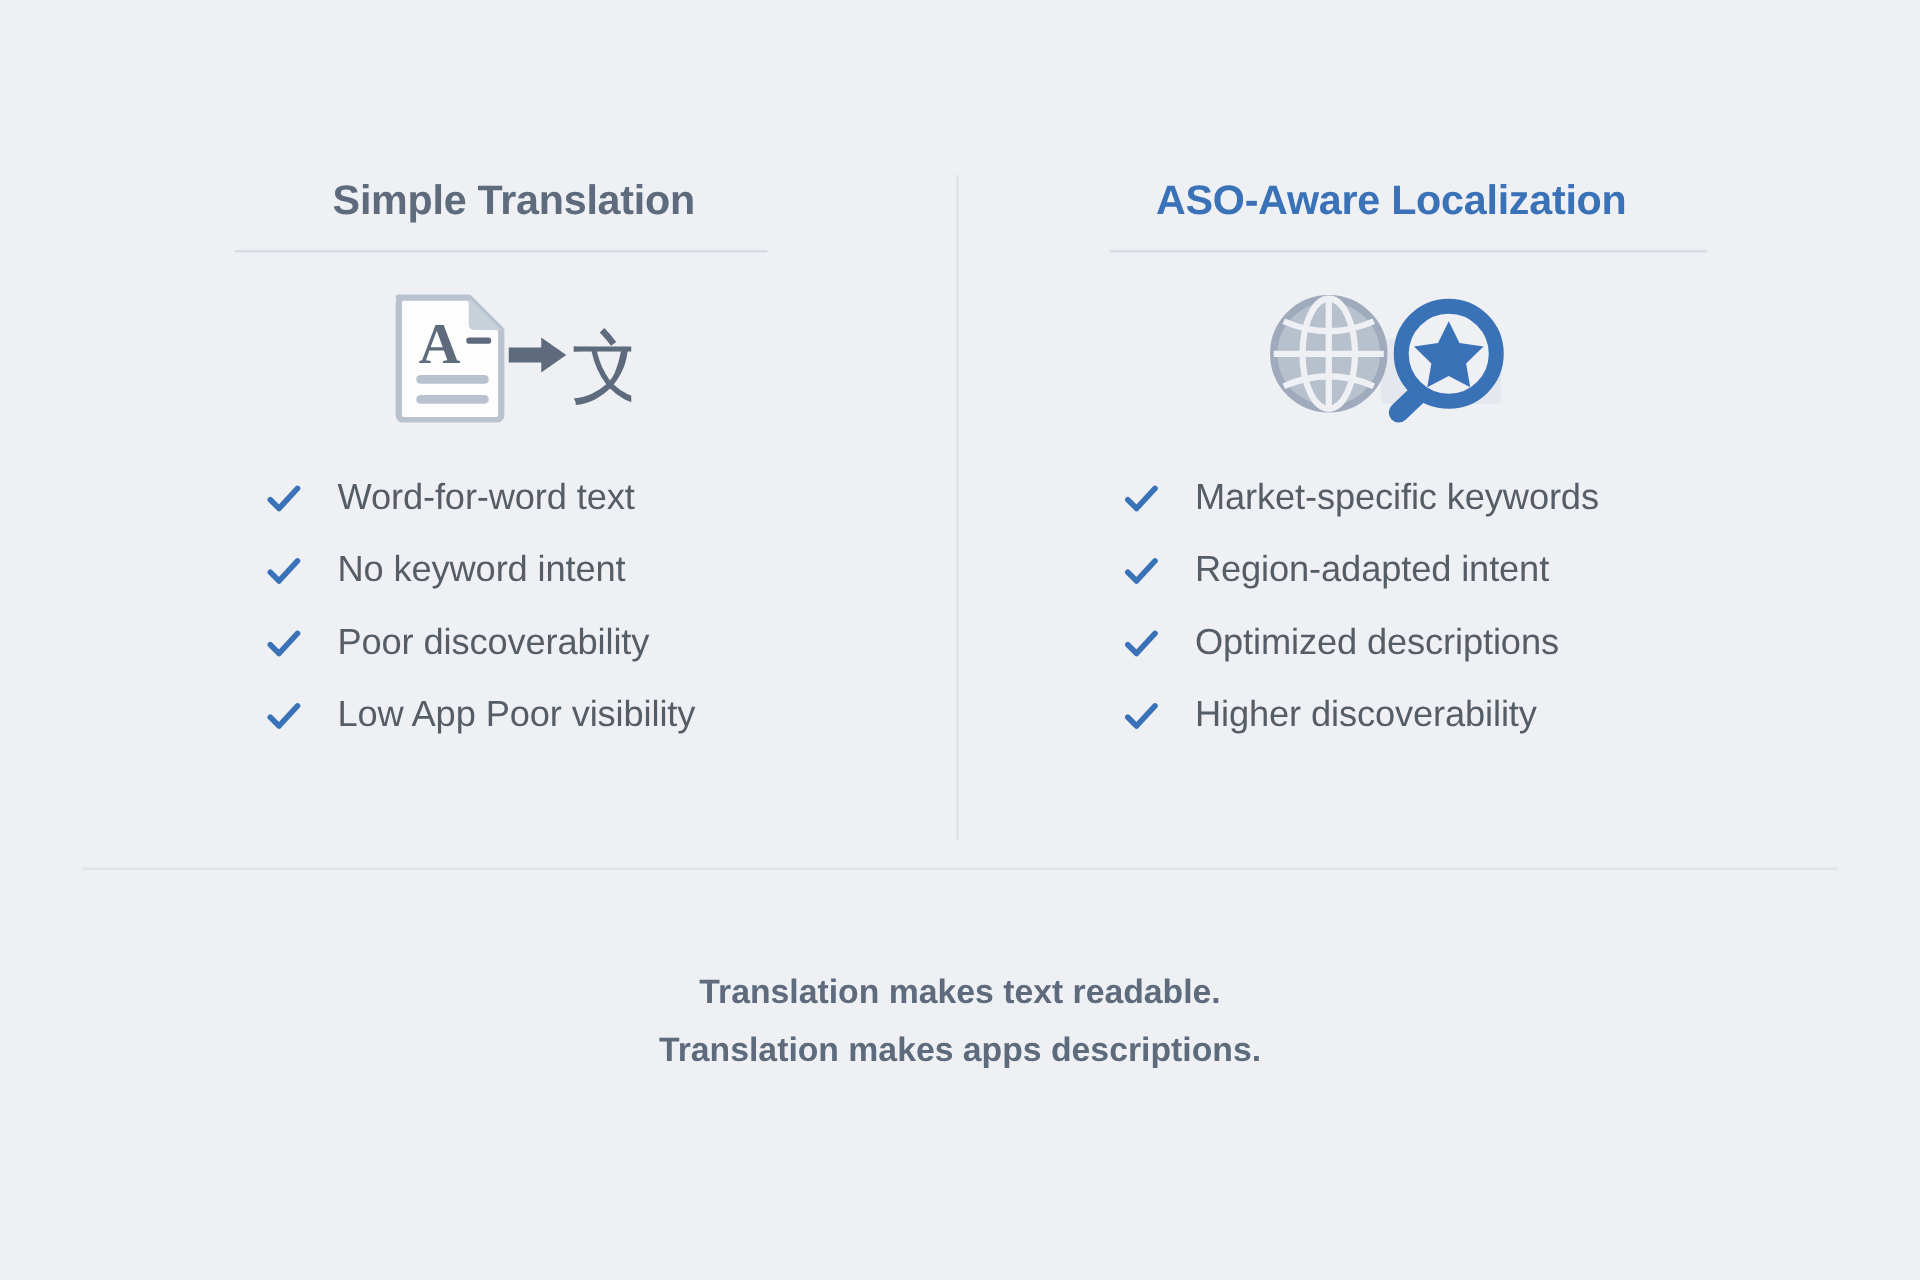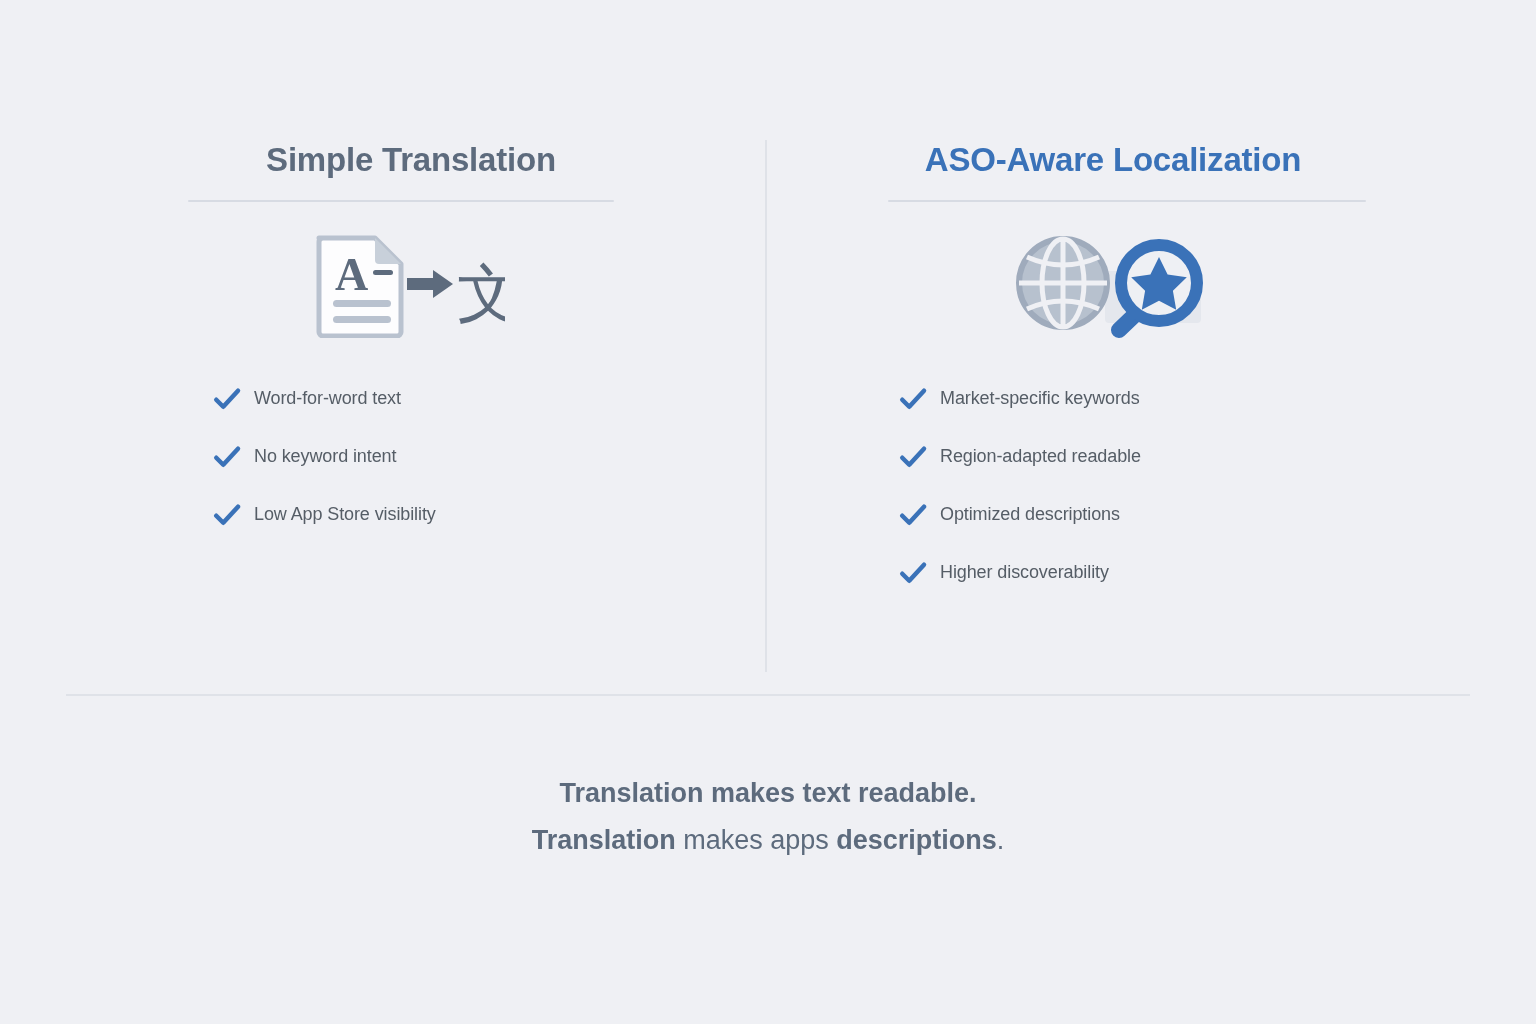--- a/index.html
+++ b/index.html
@@ -76,23 +76,23 @@
     align-items: center;
     height: 58px;
   }
   .check-icon {
     width: 30px;
     flex: 0 0 30px;
     display: block;
     color: #3a72b8;
   }
   .feature-label {
-    font-size: 18px;
+    font-size: 29px;
     color: #555d66;
-    margin-left: 12px;
+    margin-left: 28px;
     white-space: nowrap;
     letter-spacing: -0.1px;
   }
 
   
   .v-divider {
     position: absolute;
     left: 765px;
     top: 140px;
     width: 2px;
@@ -113,21 +113,21 @@
     position: absolute;
     left: 0;
     top: 770px;
     width: 1536px;
     text-align: center;
     color: #5d6b7d;
     font-size: 27px;
     line-height: 47px;
   }
   .footer .fw-bold   { font-weight: bold; }
-  .footer .fw-normal { font-weight: normal; }
+  .footer .fw-normal { font-weight: bold; }
   .footer-line { display: block; white-space: pre; }
 </style>
 </head>
 <body>
 
 <div id="canvas">
 
   <div class="column column-left">
 
     <h2 class="col-heading">Simple Translation</h2>
@@ -166,21 +166,27 @@
       <li class="feature-item">
         <svg class="check-icon" viewBox="0 0 24 24">
           <path d="M3.4 12.6 L9 18.2 L20.8 5.4" fill="none" stroke="currentColor" stroke-width="3.6" stroke-linecap="round" stroke-linejoin="round"></path>
         </svg>
         <span class="feature-label">No keyword intent</span>
       </li>
       <li class="feature-item">
         <svg class="check-icon" viewBox="0 0 24 24">
           <path d="M3.4 12.6 L9 18.2 L20.8 5.4" fill="none" stroke="currentColor" stroke-width="3.6" stroke-linecap="round" stroke-linejoin="round"></path>
         </svg>
-        <span class="feature-label">Low App Store visibility</span>
+        <span class="feature-label">Poor discoverability</span>
+      </li>
+      <li class="feature-item">
+        <svg class="check-icon" viewBox="0 0 24 24">
+          <path d="M3.4 12.6 L9 18.2 L20.8 5.4" fill="none" stroke="currentColor" stroke-width="3.6" stroke-linecap="round" stroke-linejoin="round"></path>
+        </svg>
+        <span class="feature-label">Low App Poor visibility</span>
       </li>
     </ul>
   </div>
 
   <div class="column column-right">
 
     <h2 class="col-heading">ASO-Aware Localization</h2>
     <div class="heading-rule"></div>
 
     <div class="icon-band">
@@ -210,21 +216,21 @@
       <li class="feature-item">
         <svg class="check-icon" viewBox="0 0 24 24">
           <path d="M3.4 12.6 L9 18.2 L20.8 5.4" fill="none" stroke="currentColor" stroke-width="3.6" stroke-linecap="round" stroke-linejoin="round"></path>
         </svg>
         <span class="feature-label">Market-specific keywords</span>
       </li>
       <li class="feature-item">
         <svg class="check-icon" viewBox="0 0 24 24">
           <path d="M3.4 12.6 L9 18.2 L20.8 5.4" fill="none" stroke="currentColor" stroke-width="3.6" stroke-linecap="round" stroke-linejoin="round"></path>
         </svg>
-        <span class="feature-label">Region-adapted readable</span>
+        <span class="feature-label">Region-adapted intent</span>
       </li>
       <li class="feature-item">
         <svg class="check-icon" viewBox="0 0 24 24">
           <path d="M3.4 12.6 L9 18.2 L20.8 5.4" fill="none" stroke="currentColor" stroke-width="3.6" stroke-linecap="round" stroke-linejoin="round"></path>
         </svg>
         <span class="feature-label">Optimized descriptions</span>
       </li>
       <li class="feature-item">
         <svg class="check-icon" viewBox="0 0 24 24">
           <path d="M3.4 12.6 L9 18.2 L20.8 5.4" fill="none" stroke="currentColor" stroke-width="3.6" stroke-linecap="round" stroke-linejoin="round"></path>

